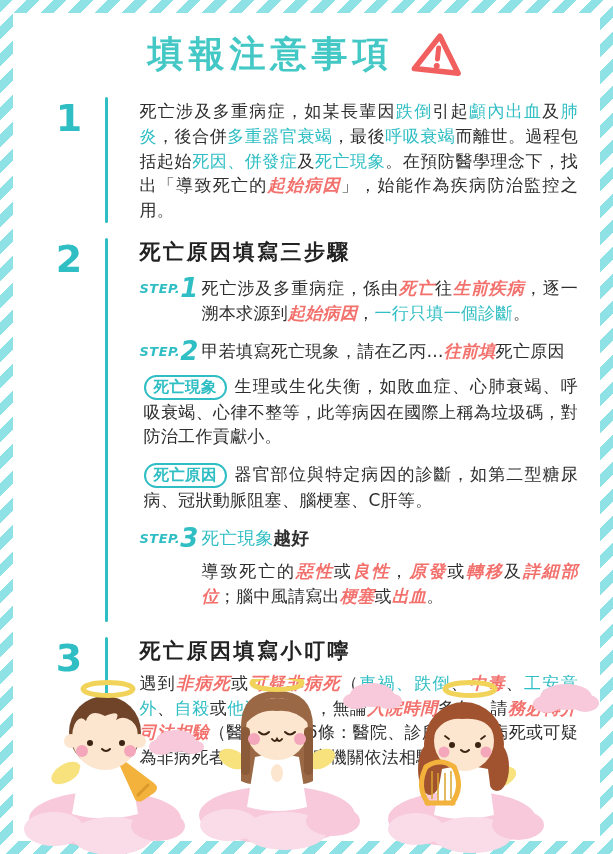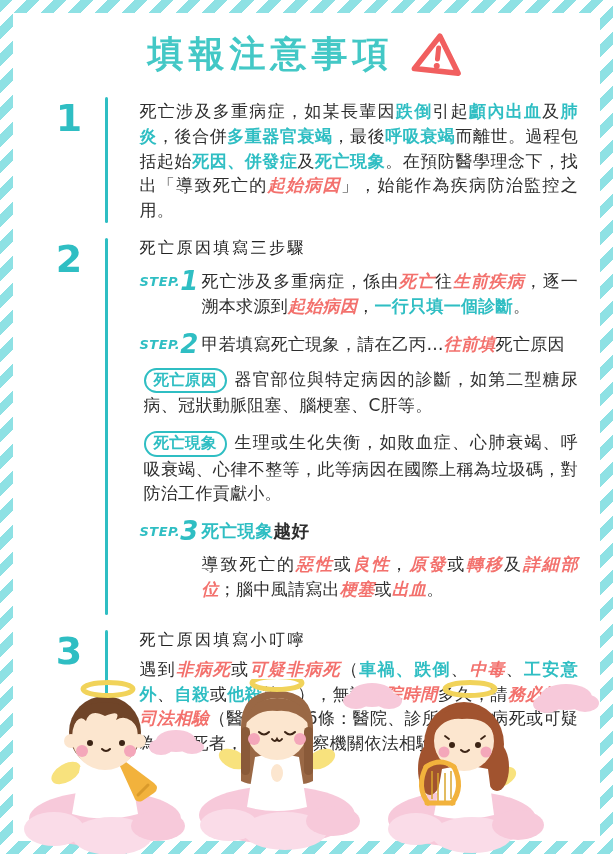--- a/index.html
+++ b/index.html
@@ -17,23 +17,23 @@
   .title-row h1{margin:0; font-size:36px; font-weight:800; letter-spacing:5px;
                 color:var(--teal-title);}
   .warn{transform:rotate(6deg); flex:none;}
   
   .section{display:flex; align-items:stretch; padding-left:20px; margin-bottom:15px;}
   .num{width:72px; flex:none; text-align:center; font-size:38px; font-weight:800;
        color:var(--teal); line-height:1.05; padding-top:2px;}
   .rule{width:2.5px; flex:none; background:var(--teal); border-radius:2px;}
   .content{flex:1; margin-left:32px; padding-right:22px; color:var(--ink);}
   .body-text{font-size:17px; line-height:1.46; letter-spacing:.3px; text-align:justify;}
-  .c-teal{color:var(--teal); font-weight:700;}
+  .c-teal{color:var(--teal); font-weight:400;}
   .c-red{color:var(--red); font-weight:600;font-style:italic;}
-  h2.heading{margin:0 0 10px 0; font-size:16px; font-weight:400; letter-spacing:2.5px; color:#222;}
+  h2.heading{margin:0 0 10px 0; font-size:21px; font-weight:700; letter-spacing:2.5px; color:#222;}
   
   .step{display:flex; margin-bottom:13px;justify-content:flex-end;}
   .step-label{width:62px; flex:none; color:var(--teal); font-style:italic; font-weight:800;
               white-space:nowrap; padding-top:2px;}
   .step-label .s{font-size:13px; letter-spacing:.5px;}
   .step-label .n{font-size:26px; line-height:.8; vertical-align:-4px;}
   .step-body{flex:1;}
   .headline{font-size:17.5px; font-weight:800; letter-spacing:.5px; margin-bottom:9px;}
   .note{margin:10px 0 13px 4px; font-size:17px; line-height:1.46; letter-spacing:.3px; text-align:justify;}
   .pill{display:inline-block; border:2px solid var(--teal); color:var(--teal); font-weight:700;
@@ -74,25 +74,25 @@
           <div class="step-label"><span class="s">STEP.</span><span class="n">1</span></div>
           <div class="step-body body-text"><span>死亡涉及多重病症，係由</span><span class="c-red">死亡</span><span>往</span><span class="c-red">生前疾病</span><span>，逐一溯本求源到</span><span class="c-red">起始病因</span><span>，</span><span class="c-teal">一行只填一個診斷</span><span>。</span></div>
         </div>
 
         <div class="step" style="margin-bottom:2px">
           <div class="step-label"><span class="s">STEP.</span><span class="n">2</span></div>
           <div class="step-body body-text"><span>甲若填寫死亡現象，請在乙丙…</span><span class="c-red">往前填</span><span>死亡原因</span></div>
         </div>
 
         <div class="note">
+          <span class="pill">死亡現象</span><span><span>生理或生化失衡，如敗血症、心肺衰竭、呼吸衰竭、心律不整等，此等病因在國際上稱為垃圾碼，對防治工作貢獻小。</span></span>
+        </div>
+
+        <div class="note">
           <span class="pill">死亡原因</span><span><span>器官部位與特定病因的診斷，如第二型糖尿病、冠狀動脈阻塞、腦梗塞、C肝等。</span></span>
-        </div>
-
-        <div class="note">
-          <span class="pill">死亡現象</span><span><span>生理或生化失衡，如敗血症、心肺衰竭、呼吸衰竭、心律不整等，此等病因在國際上稱為垃圾碼，對防治工作貢獻小。</span></span>
         </div>
 
         <div class="step">
           <div class="step-label"><span class="s">STEP.</span><span class="n">3</span></div>
           <div class="step-body">
             <div class="headline"><span class="c-teal">死亡現象</span><span>越好</span></div>
             <div class="body-text"><span>導致死亡的</span><span class="c-red">惡性</span><span>或</span><span class="c-red">良性</span><span>，</span><span class="c-red">原發</span><span>或</span><span class="c-red">轉移</span><span>及</span><span class="c-red">詳細部位</span><span>；腦中風請寫出</span><span class="c-red">梗塞</span><span>或</span><span class="c-red">出血</span><span>。</span></div>
           </div>
         </div>
       </div>

